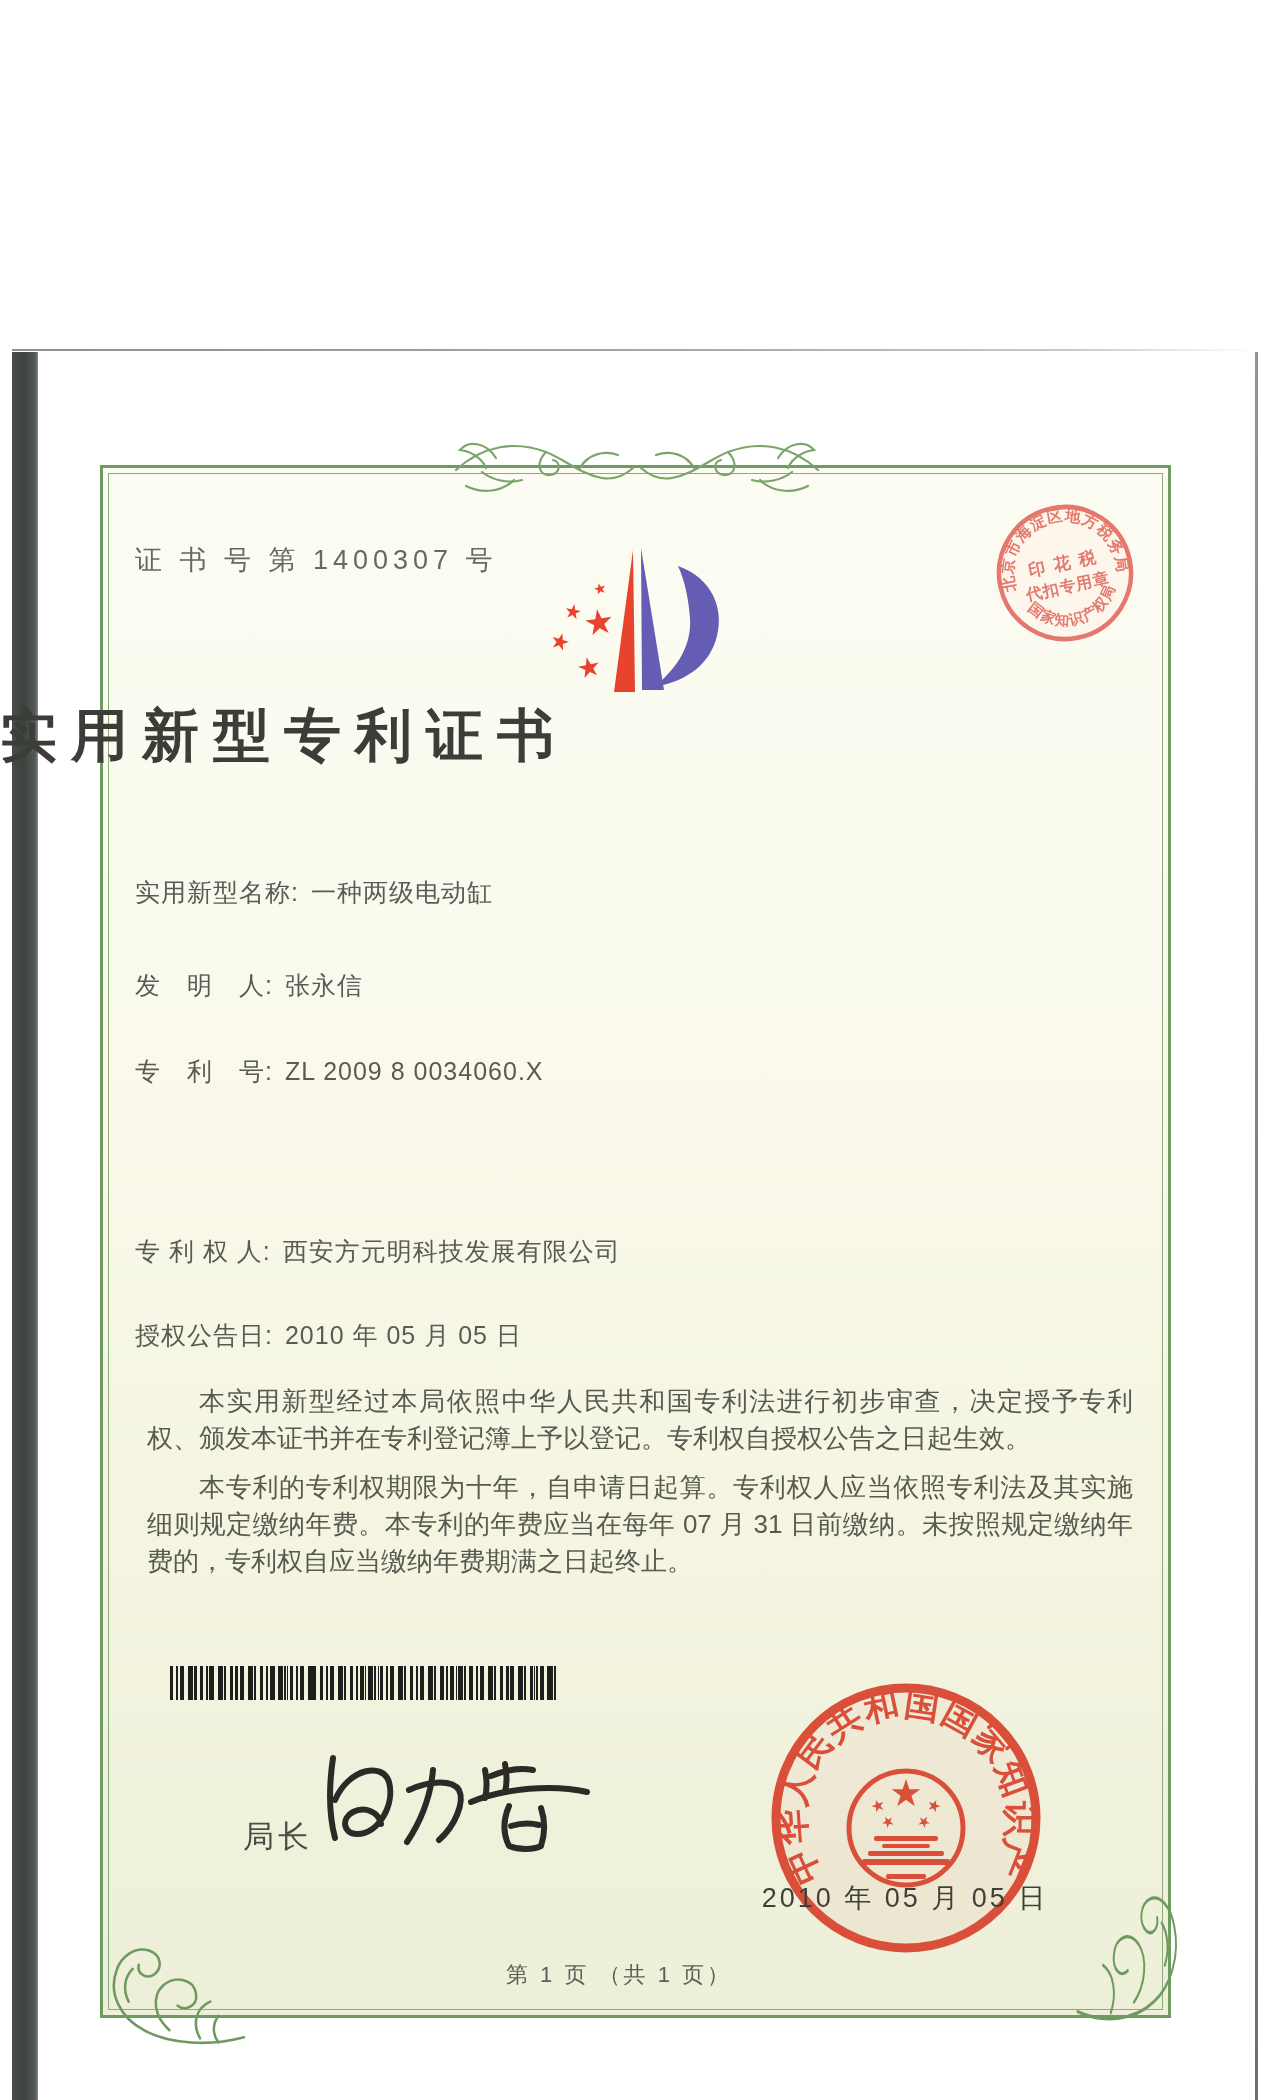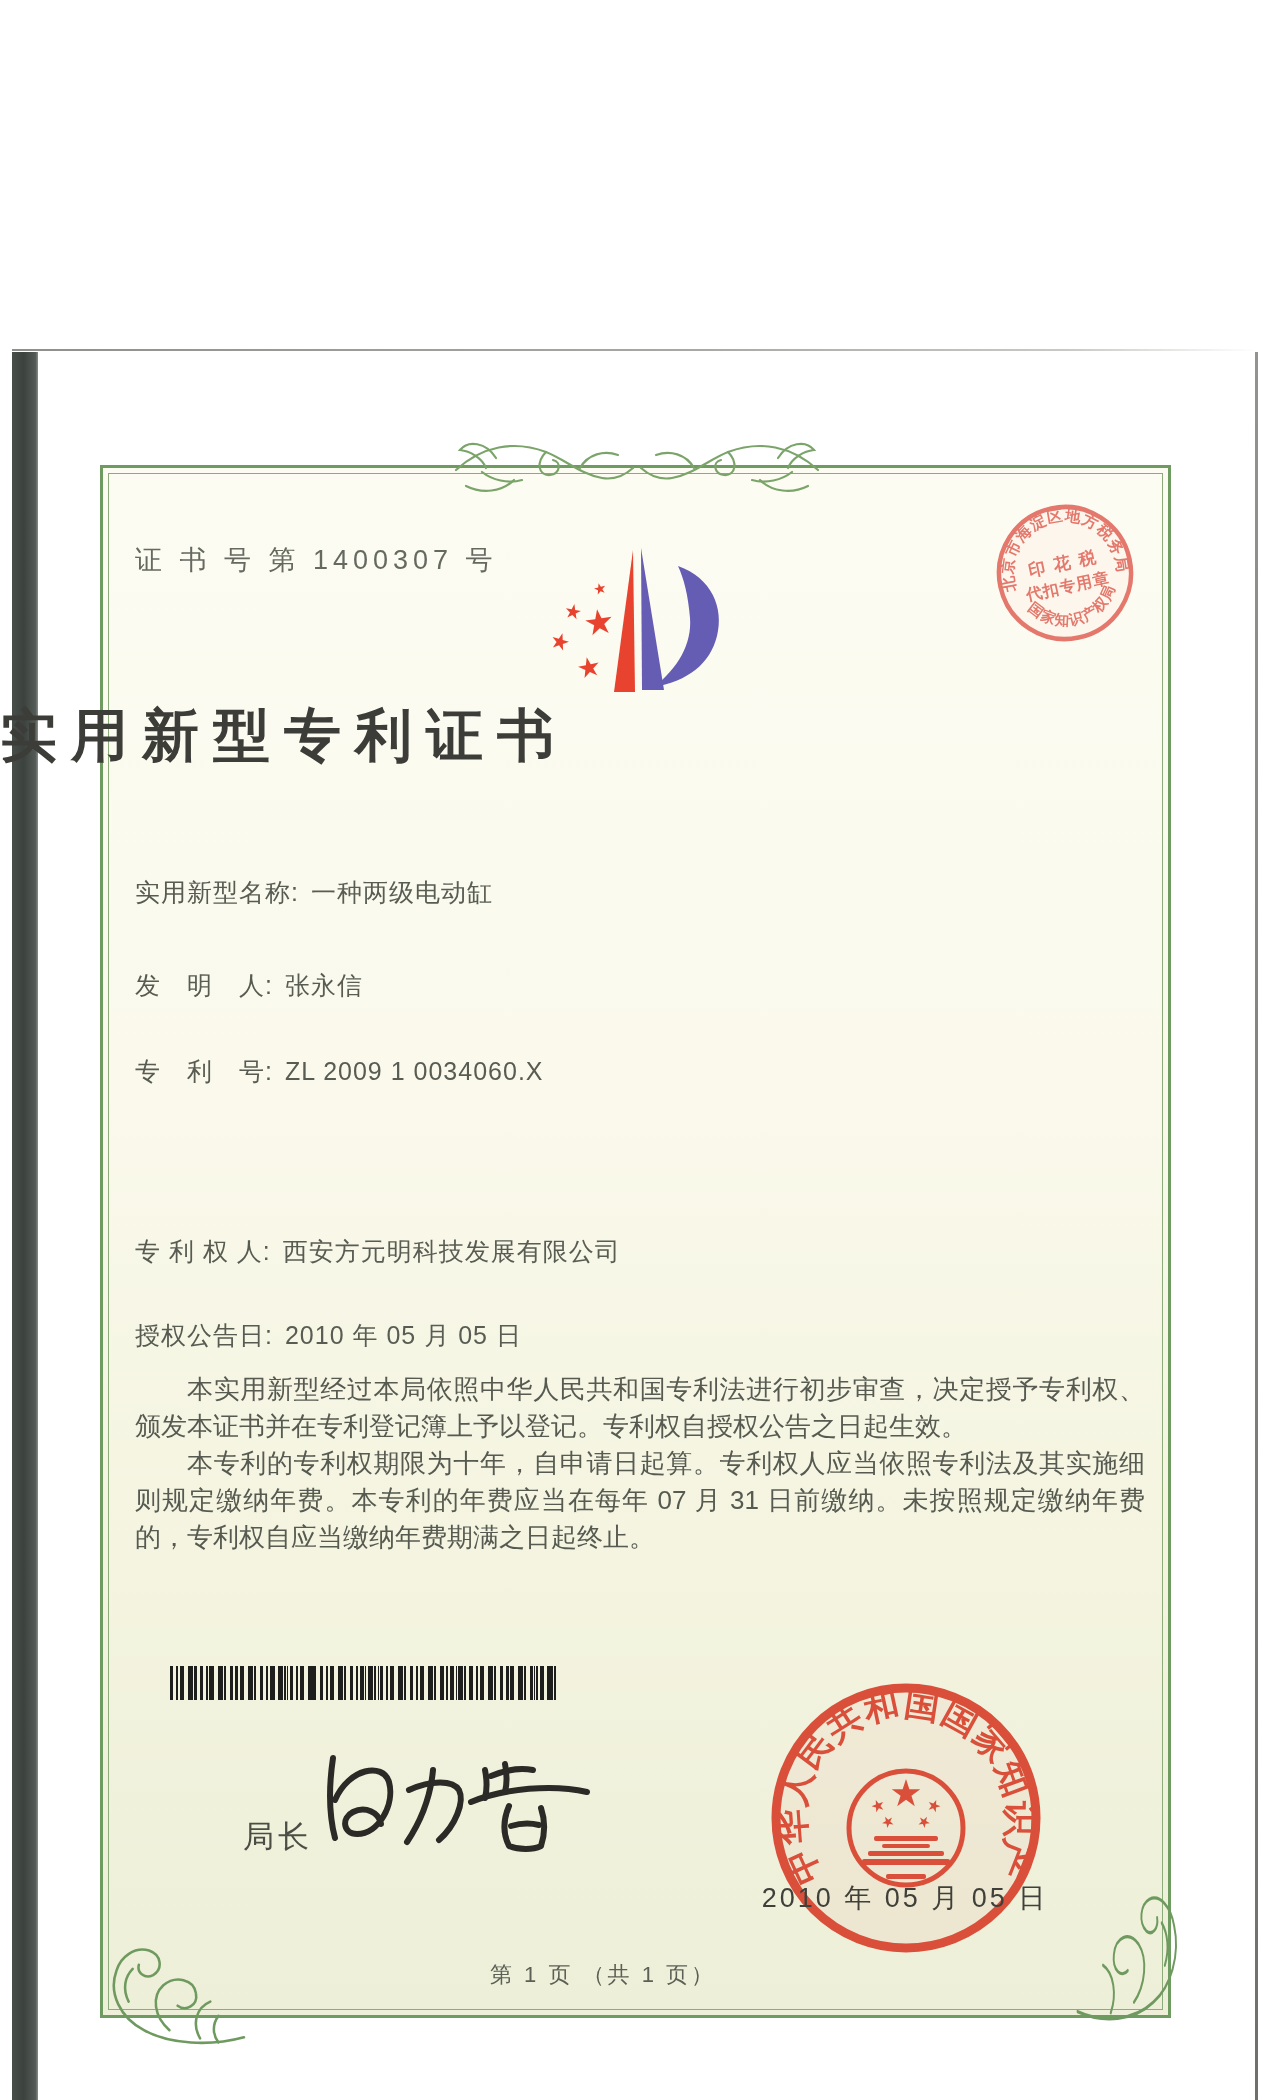--- a/index.html
+++ b/index.html
@@ -23,38 +23,38 @@
   .cert-number{left:135px;top:542px;font-size:27px;letter-spacing:5px;color:#65695f;}
 
   .title{left:0px;top:698px;width:1150px;font-size:57px;font-weight:700;
     letter-spacing:14px;color:#3c3c38;}
 
   .field-row{left:135px;font-size:25px;color:#575b51;letter-spacing:1px;white-space:nowrap;}
   .field-row .value{margin-left:12px;color:#585c53;}
 
   .body-text{left:135px;top:1371px;width:1010px;font-size:26px;line-height:37px;color:#565a50;
     text-align:justify;}
-  .body-text p{margin:0;text-indent:2em;}
+  .body-text p{margin:12px;text-indent:2em;}
 
   .barcode{left:170px;top:1666px;width:390px;height:34px;
     background-image:
       repeating-linear-gradient(90deg,#1e1e1c 0 2px,rgba(0,0,0,0) 2px 6px),
       repeating-linear-gradient(90deg,#1e1e1c 0 3px,rgba(0,0,0,0) 3px 10px),
       repeating-linear-gradient(90deg,#1e1e1c 0 1px,rgba(0,0,0,0) 1px 13px);}
 
   .signer-title{left:243px;top:1816px;font-size:31px;color:#4c4e46;letter-spacing:4px;}
   .signature{left:305px;top:1740px;}
 
   .seal{left:766px;top:1678px;}
   .seal-date{left:740px;top:1880px;width:330px;text-align:center;font-size:27px;
     letter-spacing:3px;color:#3f4039;z-index:5;}
 
   .tax-stamp{left:980px;top:488px;transform:rotate(-12deg);opacity:.9;}
 
-  .footer{left:0px;top:1960px;width:1206px;text-align:center;font-size:22px;
+  .footer{left:16px;top:1960px;width:1206px;text-align:center;font-size:22px;
     letter-spacing:3px;color:#5c5f55;}
 
   svg{display:block;}
 </style>
 </head>
 <body>
 
 <div class="page">
 
   <svg width="0" height="0" style="position:absolute" aria-hidden="true">
@@ -138,21 +138,21 @@
 
   <div class="abs title">实用新型专利证书</div>
 
   <div class="abs field-row" style="top:876px">
     <span>实用新型名称:</span><span class="value">一种两级电动缸</span>
   </div>
   <div class="abs field-row" style="top:969px">
     <span>发　明　人:</span><span class="value">张永信</span>
   </div>
   <div class="abs field-row" style="top:1055px">
-    <span>专　利　号:</span><span class="value">ZL 2009 1 0034060.X</span>
+    <span>专　利　号:</span><span class="value">ZL 2009 8 0034060.X</span>
   </div>
   <div class="abs field-row" style="top:1235px">
     <span>专 利 权 人:</span><span class="value">西安方元明科技发展有限公司</span>
   </div>
   <div class="abs field-row" style="top:1319px">
     <span>授权公告日:</span><span class="value">2010 年 05 月 05 日</span>
   </div>
 
   <div class="abs body-text">
     <p>本实用新型经过本局依照中华人民共和国专利法进行初步审查，决定授予专利权、颁发本证书并在专利登记簿上予以登记。专利权自授权公告之日起生效。</p>

